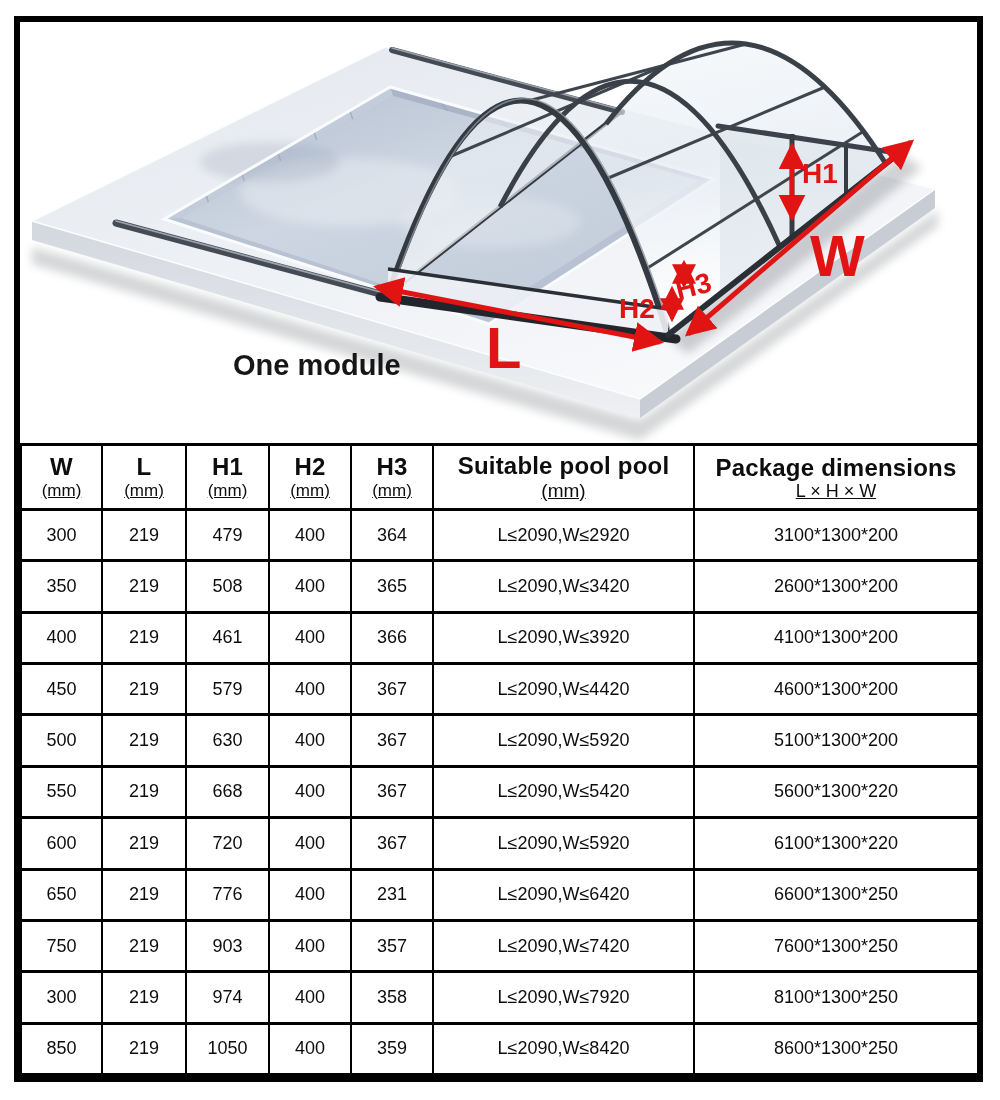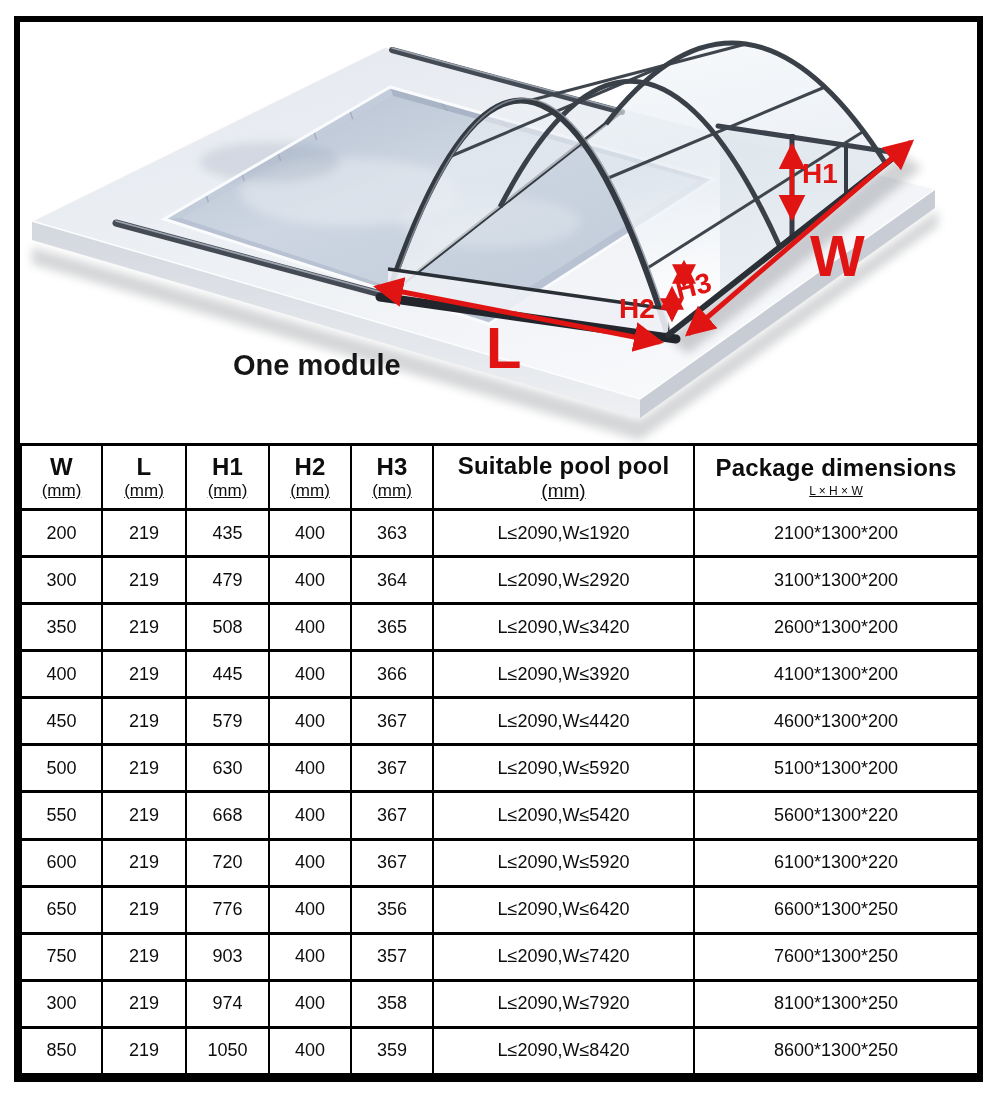--- a/index.html
+++ b/index.html
@@ -11,21 +11,21 @@
   .photo svg{display:block;}
   
   .spec-table{position:absolute;left:0;top:421px;width:957px;height:633px;
               border-collapse:collapse;table-layout:fixed;background:#fff;}
   .spec-table th,.spec-table td{border:2px solid #000;border-top-width:3px;border-bottom-width:3px;
               text-align:center;vertical-align:middle;padding:0;color:#0d0d0d;}
   .spec-table thead th{height:62px;font-weight:bold;}
   .h-main{font-size:24px;font-weight:bold;line-height:26px;letter-spacing:.2px;}
   .h-sub{font-size:17px;font-weight:normal;line-height:20px;margin-top:1px;text-decoration:underline;}
   .h-sub-big{font-size:19px;font-weight:normal;line-height:21px;}
-  .h-sub-pkg{font-size:12px;font-weight:normal;line-height:18px;}
+  .h-sub-pkg{font-size:18px;font-weight:normal;line-height:18px;}
   .spec-table td{font-size:18px;}
   col.c-w{width:81px}col.c-l{width:84px}col.c-h1{width:83px}
   col.c-h2{width:82px}col.c-h3{width:82px}col.c-pool{width:261px}col.c-pkg{width:284px}
   .red{fill:#e11414;}
   text{user-select:none;}
 </style>
 </head>
 <body>
 
 <div class="frame">
@@ -184,50 +184,41 @@
           <div class="h-sub h-sub-big">(mm)</div>
         </th>
         <th>
           <div class="h-main">Package dimensions</div>
           <div class="h-sub h-sub-pkg">L × H × W</div>
         </th>
       </tr>
     </thead>
     <tbody>
         <tr>
-          <td>200</td>
-          <td>219</td>
-          <td>435</td>
-          <td>400</td>
-          <td>363</td>
-          <td>L≤2090,W≤1920</td>
-          <td>2100*1300*200</td>
-        </tr>
-        <tr>
           <td>300</td>
           <td>219</td>
           <td>479</td>
           <td>400</td>
           <td>364</td>
           <td>L≤2090,W≤2920</td>
           <td>3100*1300*200</td>
         </tr>
         <tr>
           <td>350</td>
           <td>219</td>
           <td>508</td>
           <td>400</td>
           <td>365</td>
           <td>L≤2090,W≤3420</td>
           <td>2600*1300*200</td>
         </tr>
         <tr>
           <td>400</td>
           <td>219</td>
-          <td>445</td>
+          <td>461</td>
           <td>400</td>
           <td>366</td>
           <td>L≤2090,W≤3920</td>
           <td>4100*1300*200</td>
         </tr>
         <tr>
           <td>450</td>
           <td>219</td>
           <td>579</td>
           <td>400</td>
@@ -260,21 +251,21 @@
           <td>400</td>
           <td>367</td>
           <td>L≤2090,W≤5920</td>
           <td>6100*1300*220</td>
         </tr>
         <tr>
           <td>650</td>
           <td>219</td>
           <td>776</td>
           <td>400</td>
-          <td>356</td>
+          <td>231</td>
           <td>L≤2090,W≤6420</td>
           <td>6600*1300*250</td>
         </tr>
         <tr>
           <td>750</td>
           <td>219</td>
           <td>903</td>
           <td>400</td>
           <td>357</td>
           <td>L≤2090,W≤7420</td>

